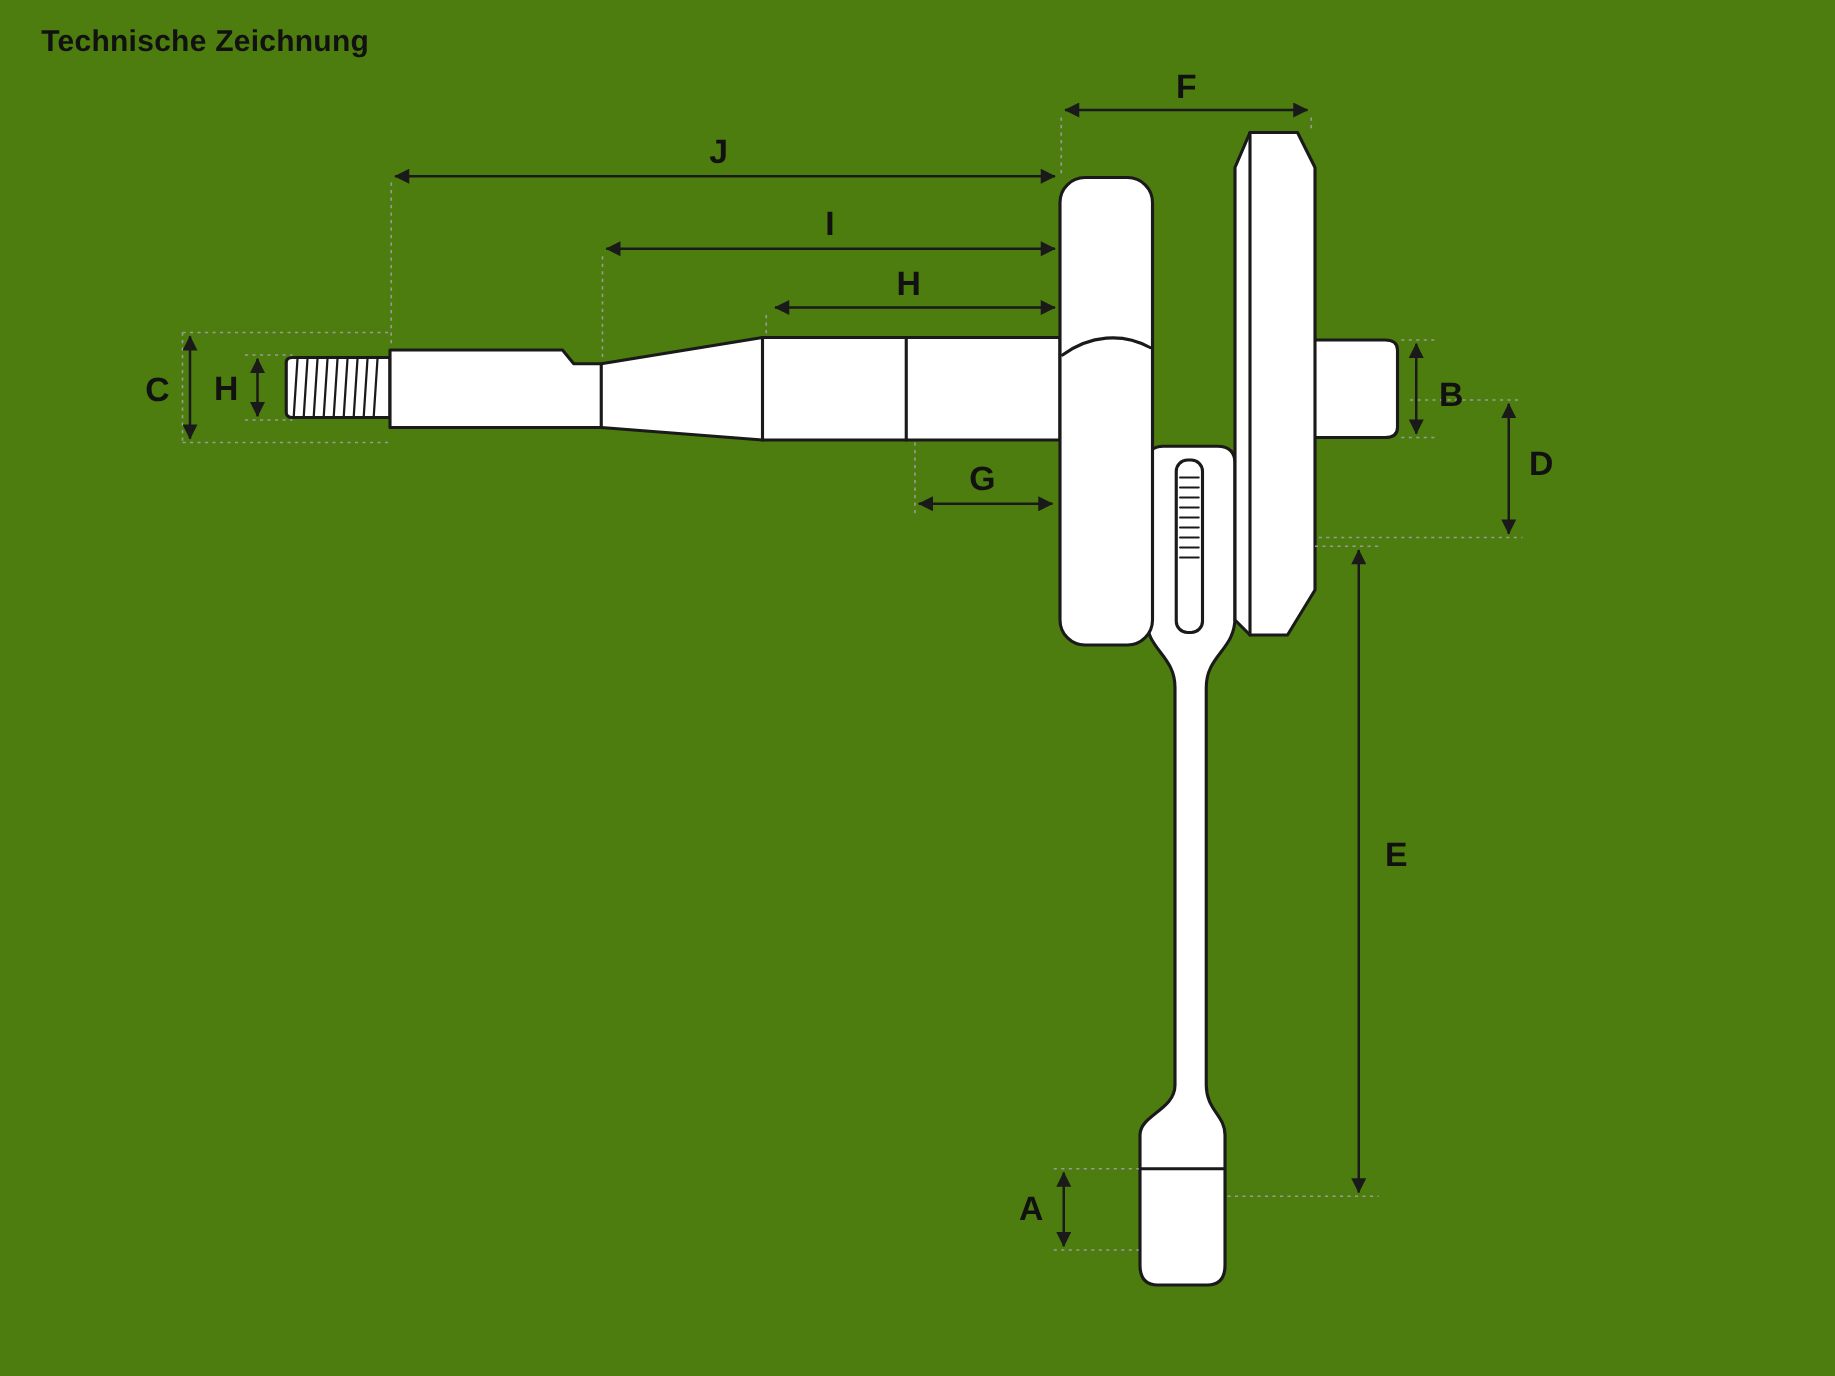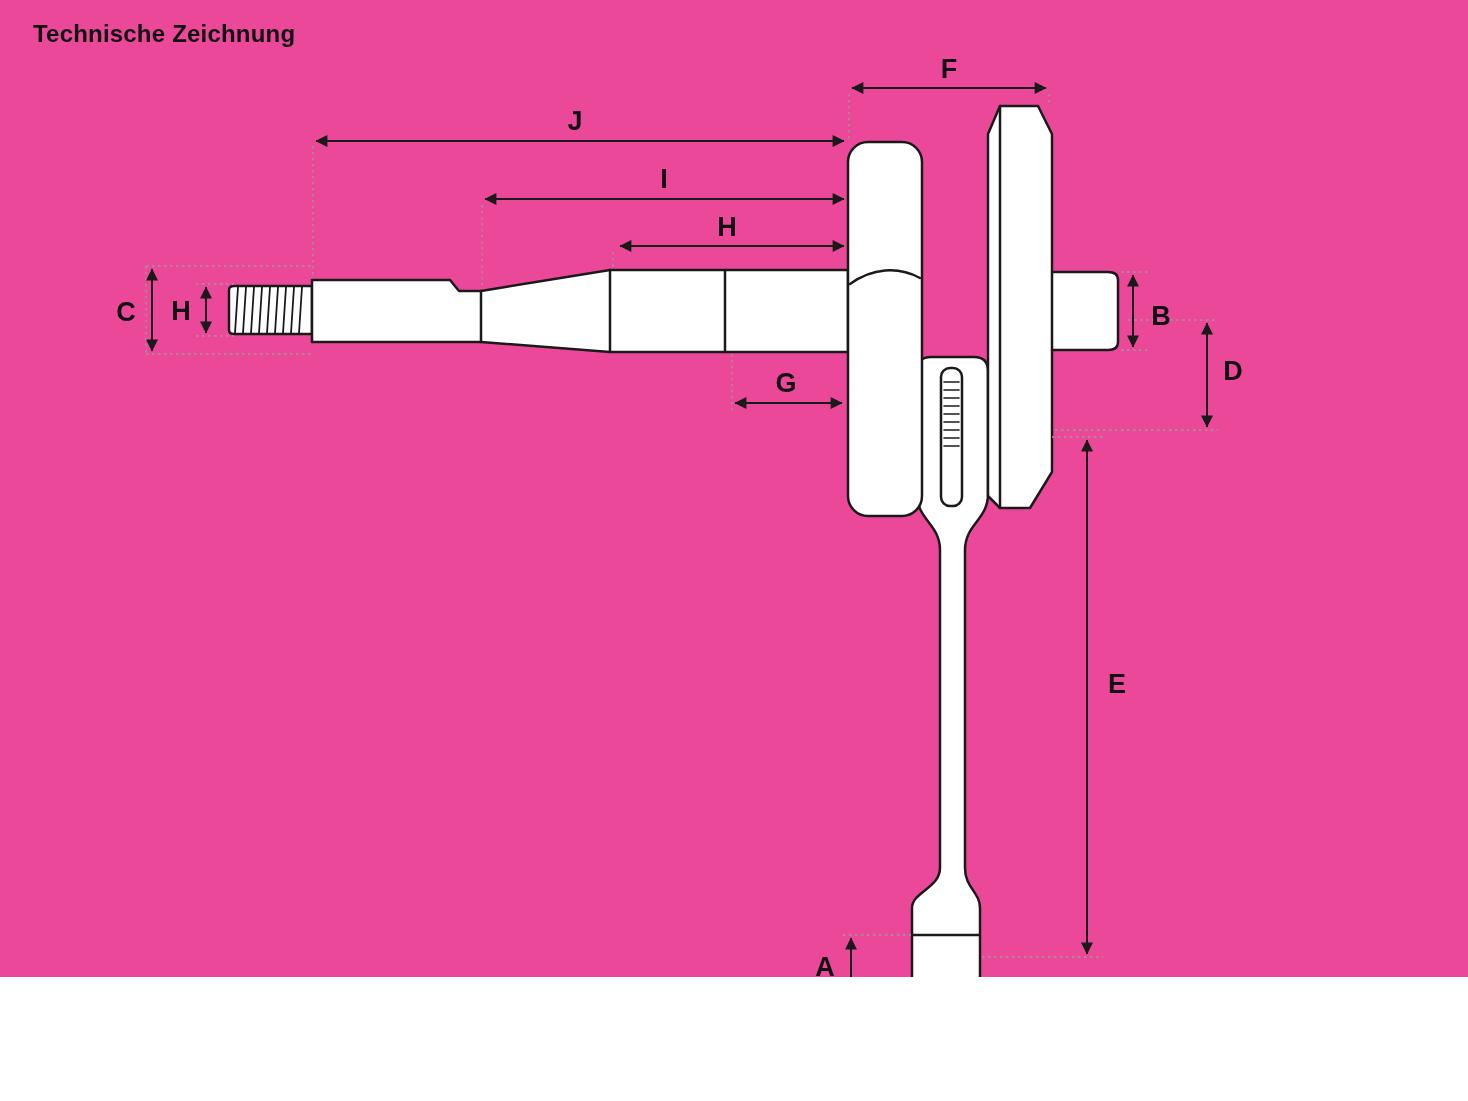--- a/index.html
+++ b/index.html
@@ -4,22 +4,22 @@
 <style>
   html, body {
     margin: 0;
     padding: 0;
     background: #ffffff;
     font-family: "Liberation Sans", sans-serif;
   }
   .page {
     position: relative;
     width: 1468px;
-    height: 977px;
-    background: #ec4899;
+    height: 1101px;
+    background: #4d7c0f;
     overflow: hidden;
   }
   .page-title {
     position: absolute;
     left: 33px;
     top: 20px;
     font-size: 24px;
     font-weight: bold;
     color: #111111;
     letter-spacing: 0.2px;

